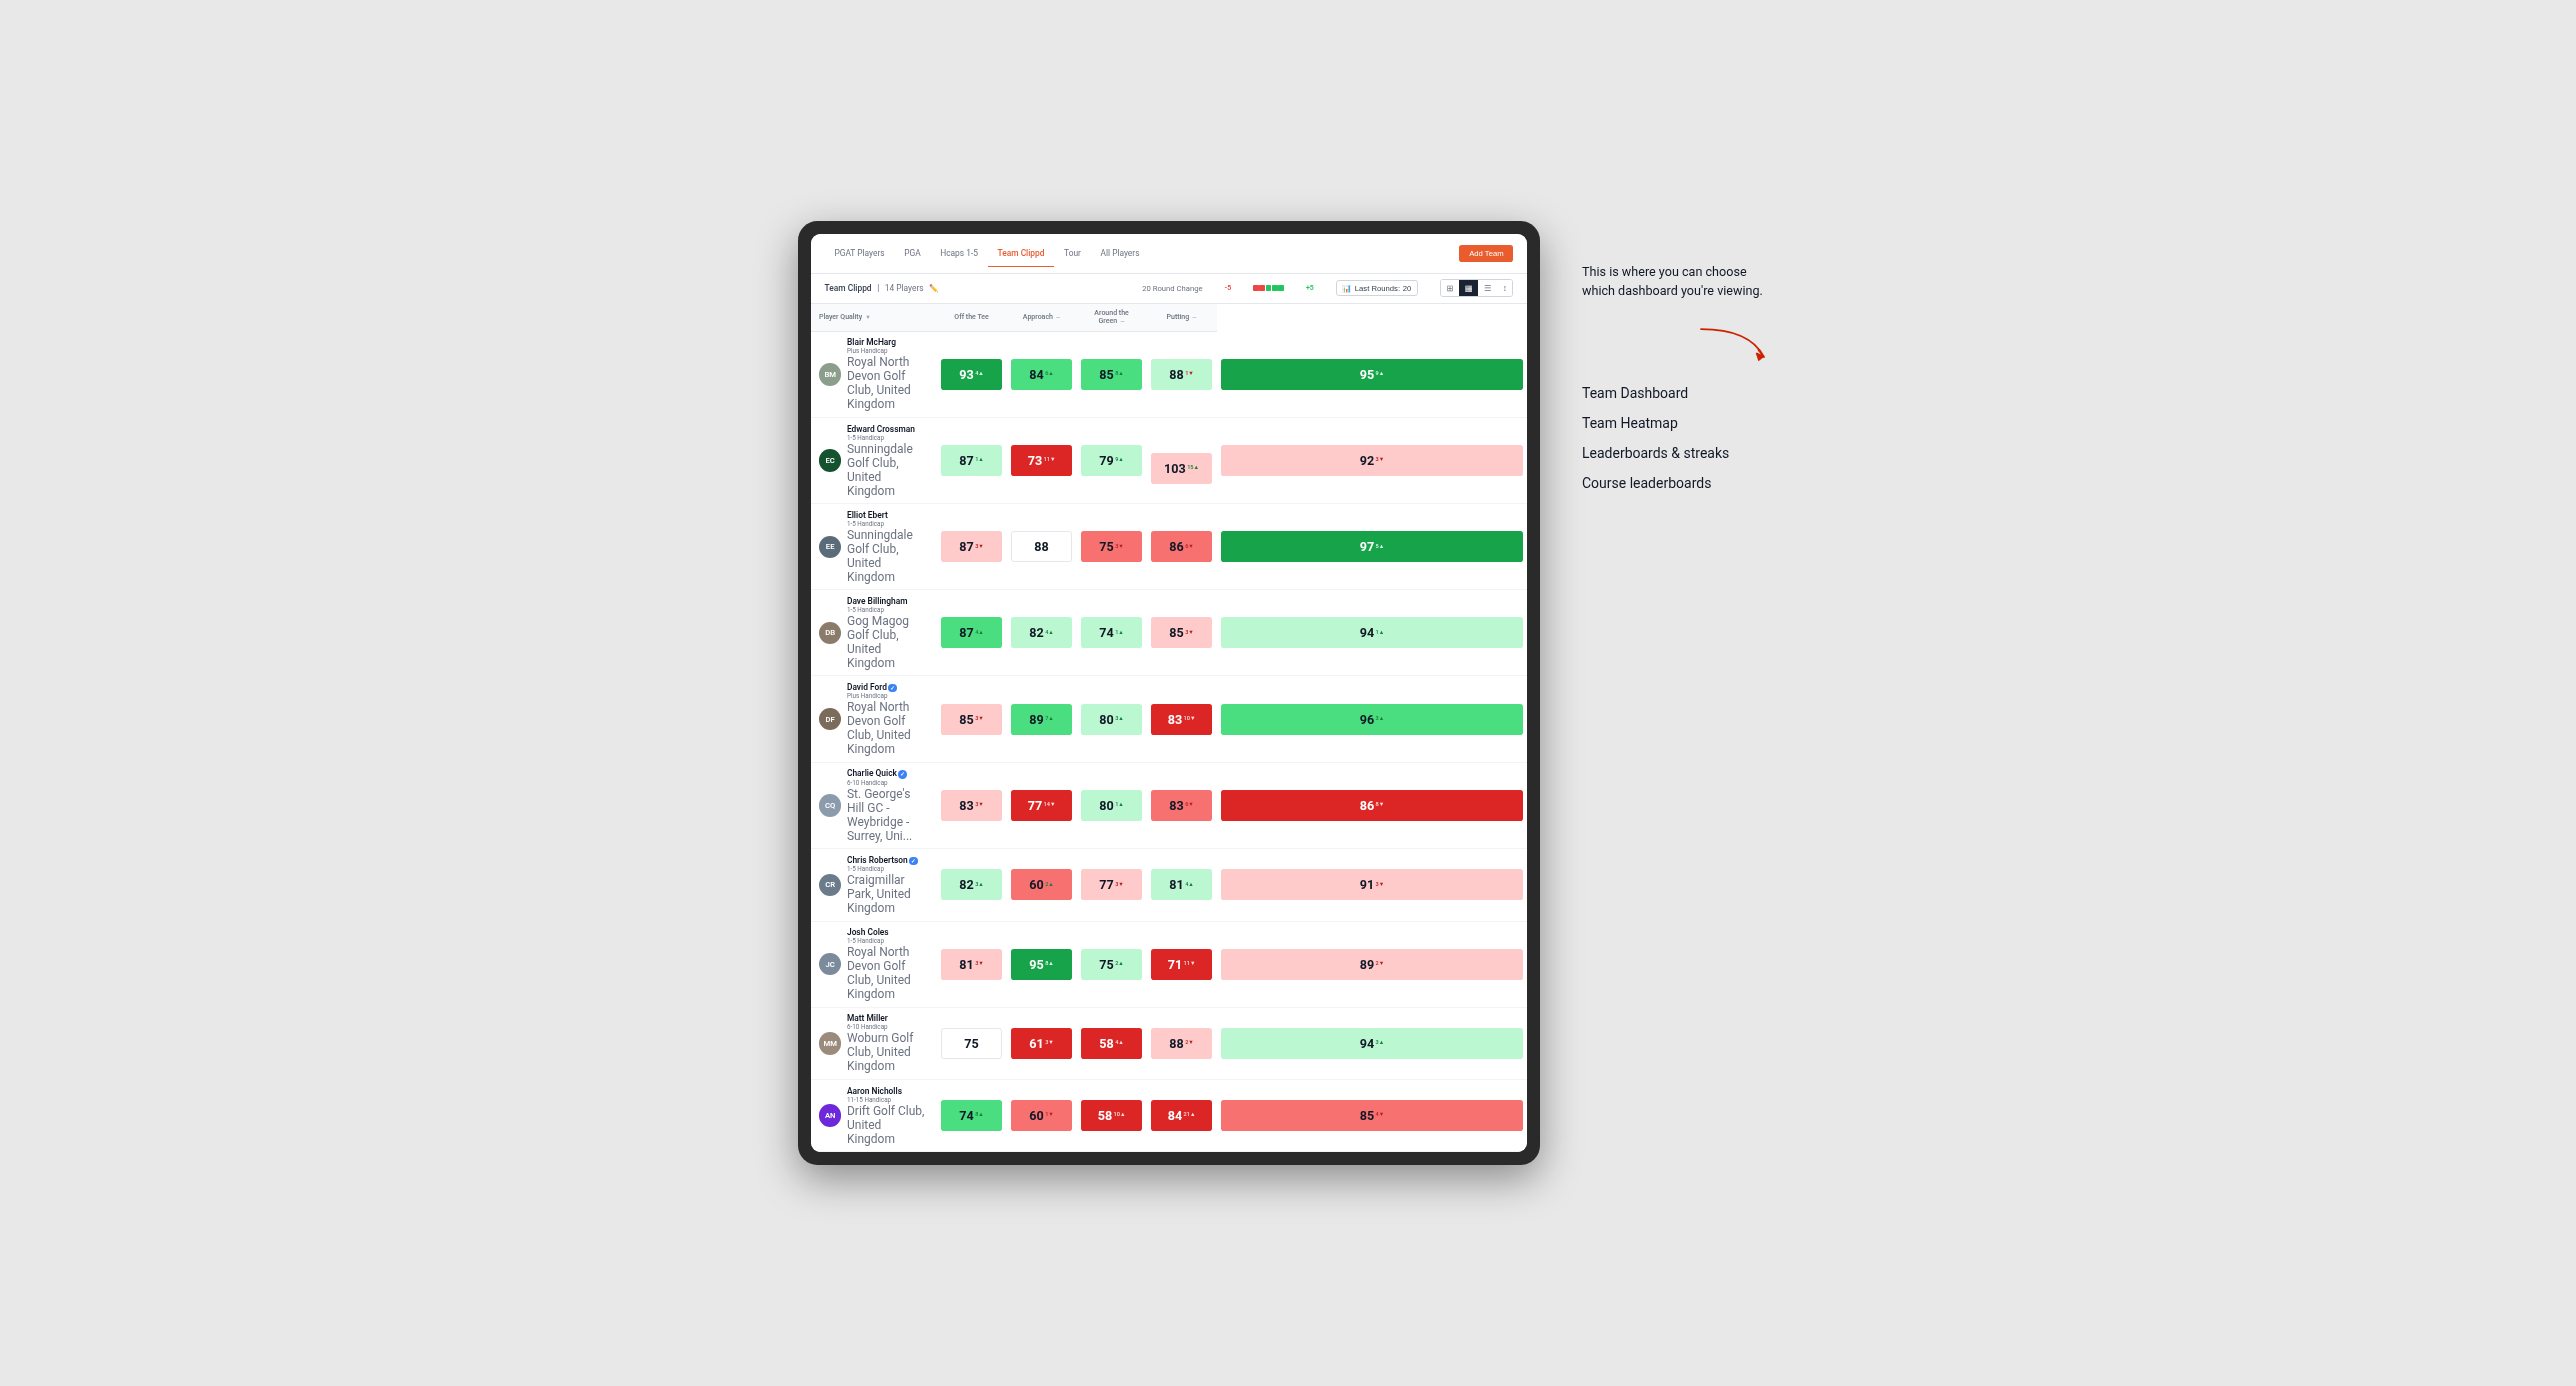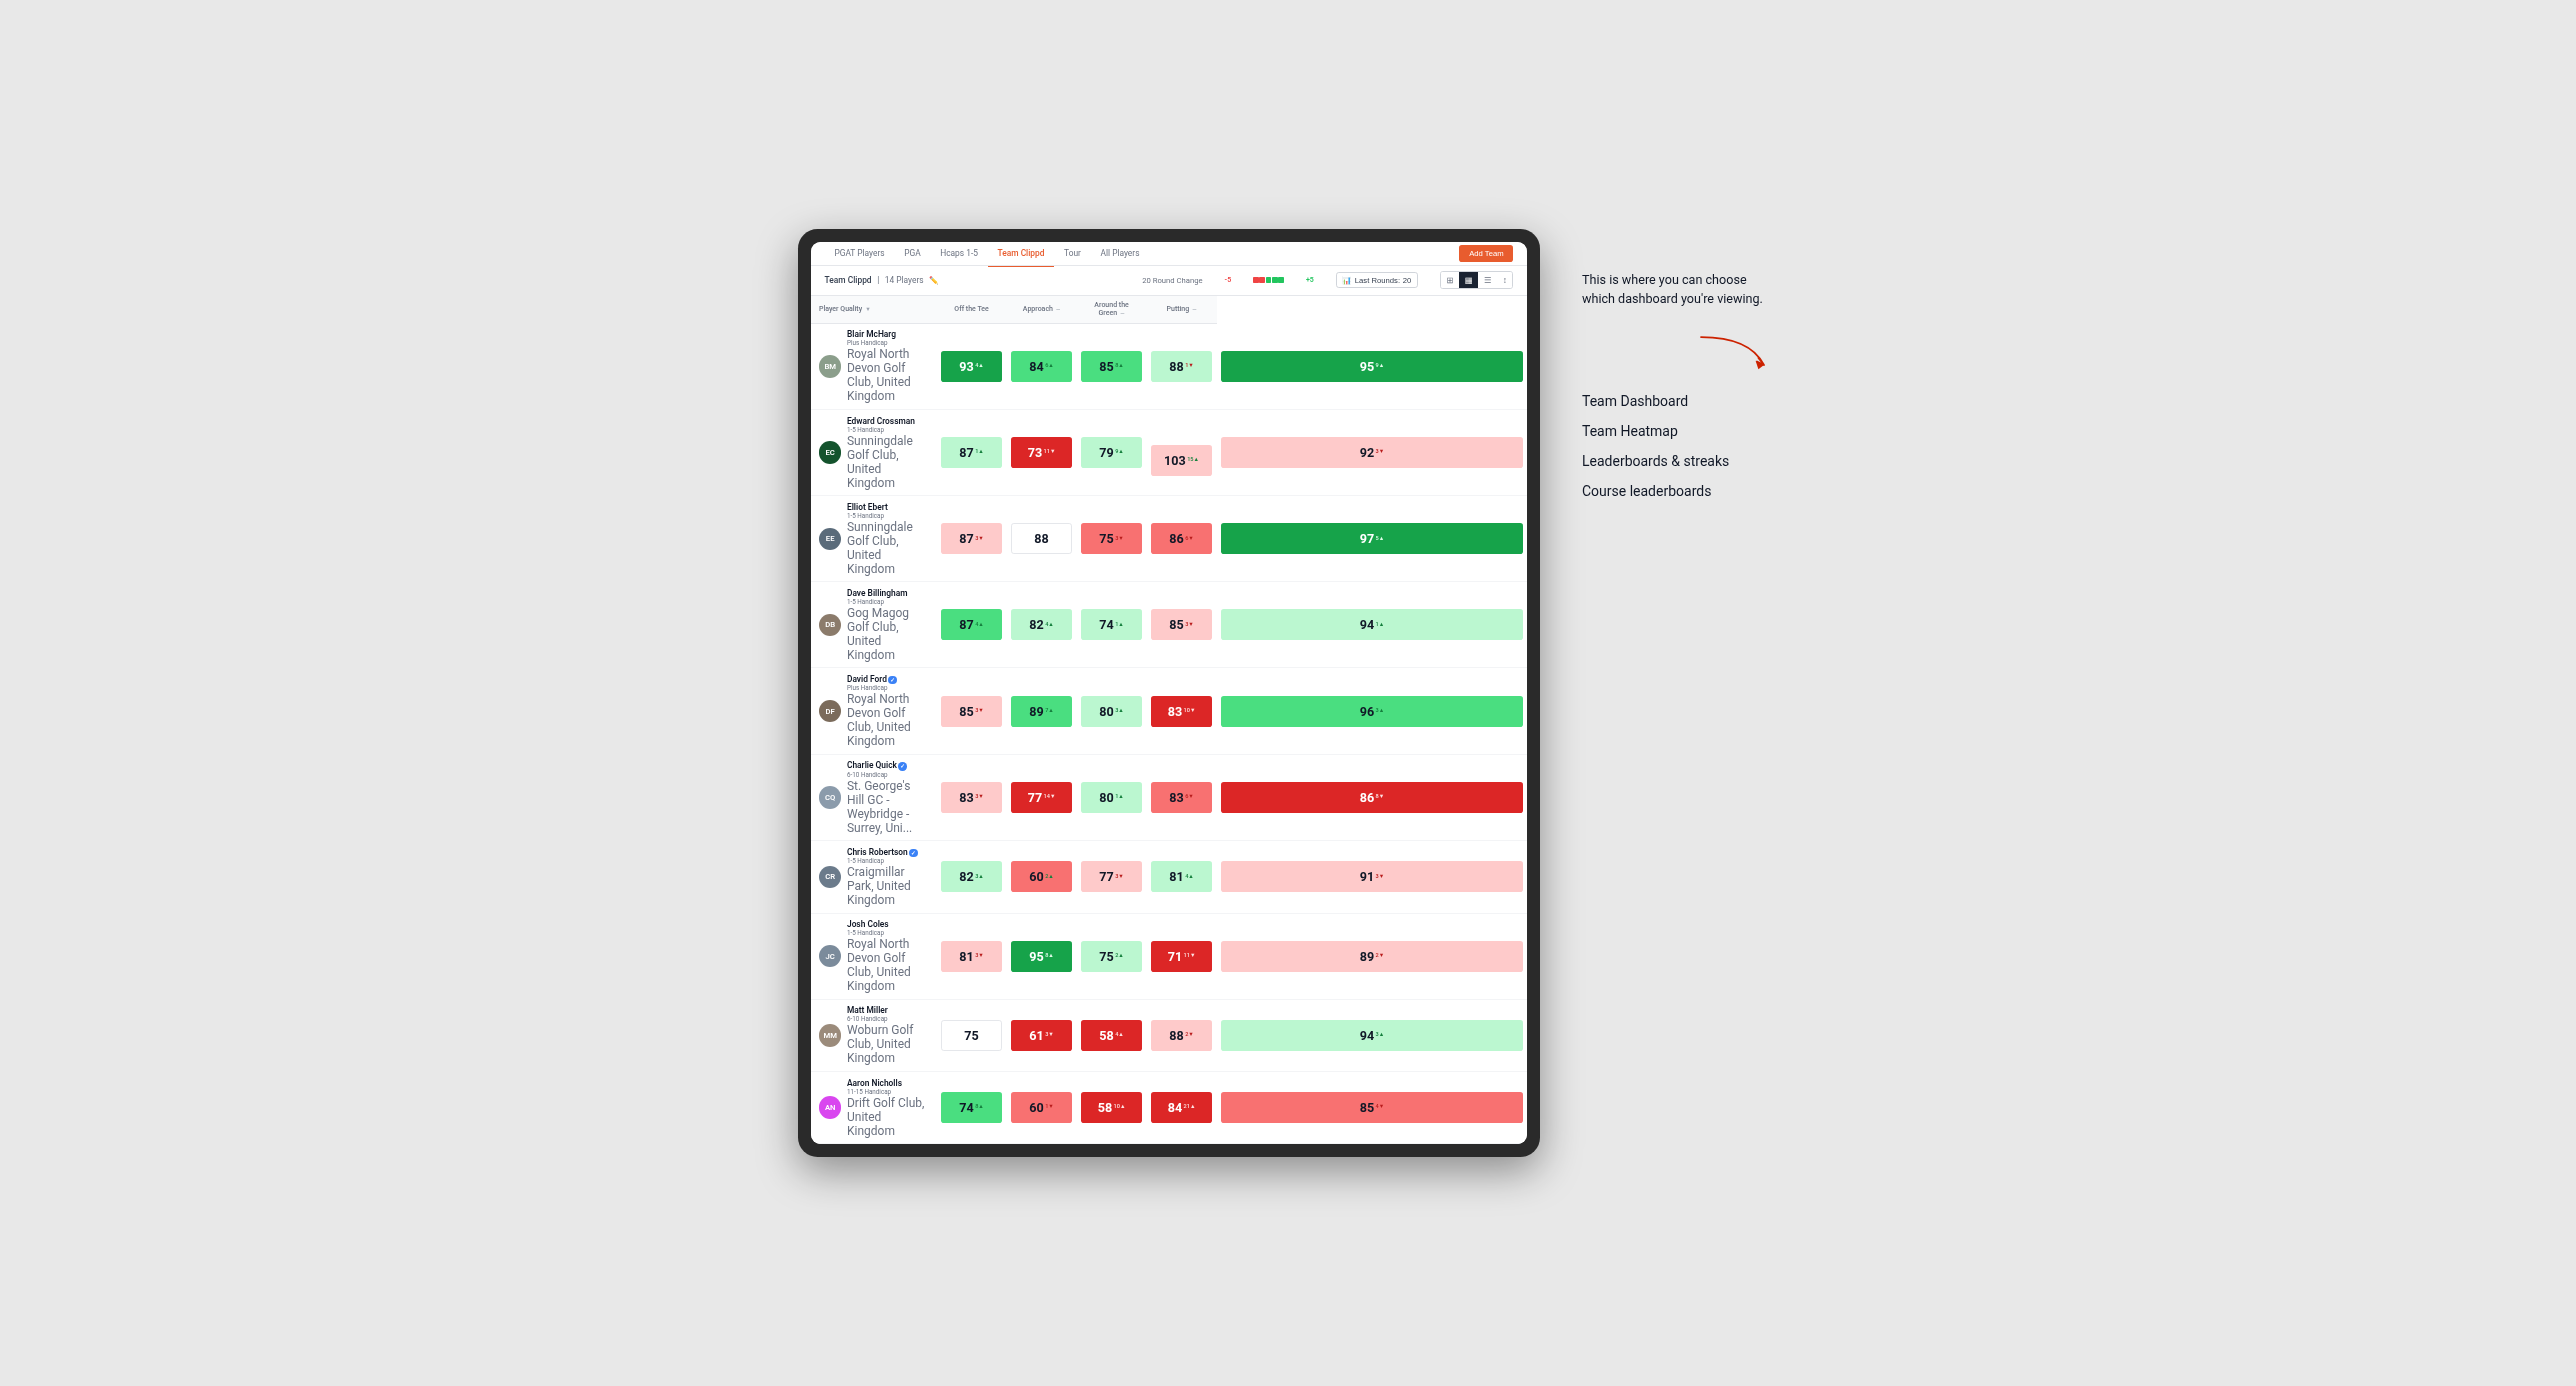--- a/index.html
+++ b/index.html
@@ -98,21 +98,21 @@
       cursor: pointer;
     }
 
     
     .sub-nav {
       background: #fff;
       display: flex;
       align-items: center;
       padding: 0 14px;
       border-bottom: 0.7px solid #e5e7eb;
-      height: 24px;
+      height: 40px;
       gap: 0;
     }
 
     .sub-nav-links {
       display: flex;
       gap: 0;
       flex: 1;
     }
 
     .sub-nav-link {
@@ -874,21 +874,21 @@
                 <td class="metric-cell">
         <div class="metric-value" style="background:#bbf7d0; ">
           <span class="metric-number" style="color:#111827">94</span>
           <span class="metric-change" style="color:#15803d">3▲</span>
         </div>
       </td>
               </tr>
               <tr>
                 <td>
       <div class="player-cell">
-        <div class="player-avatar" style="background:#d946ef; color: #fff;">
+        <div class="player-avatar" style="background:#6d28d9; color: #fff;">
           AN
         </div>
         <div class="player-info">
           <div class="player-name">Aaron Nicholls</div>
           <div class="player-handicap">11-15 Handicap</div>
           <div class="player-club">Drift Golf Club, United Kingdom</div>
         </div>
       </div>
     </td>
                 <td class="metric-cell">

